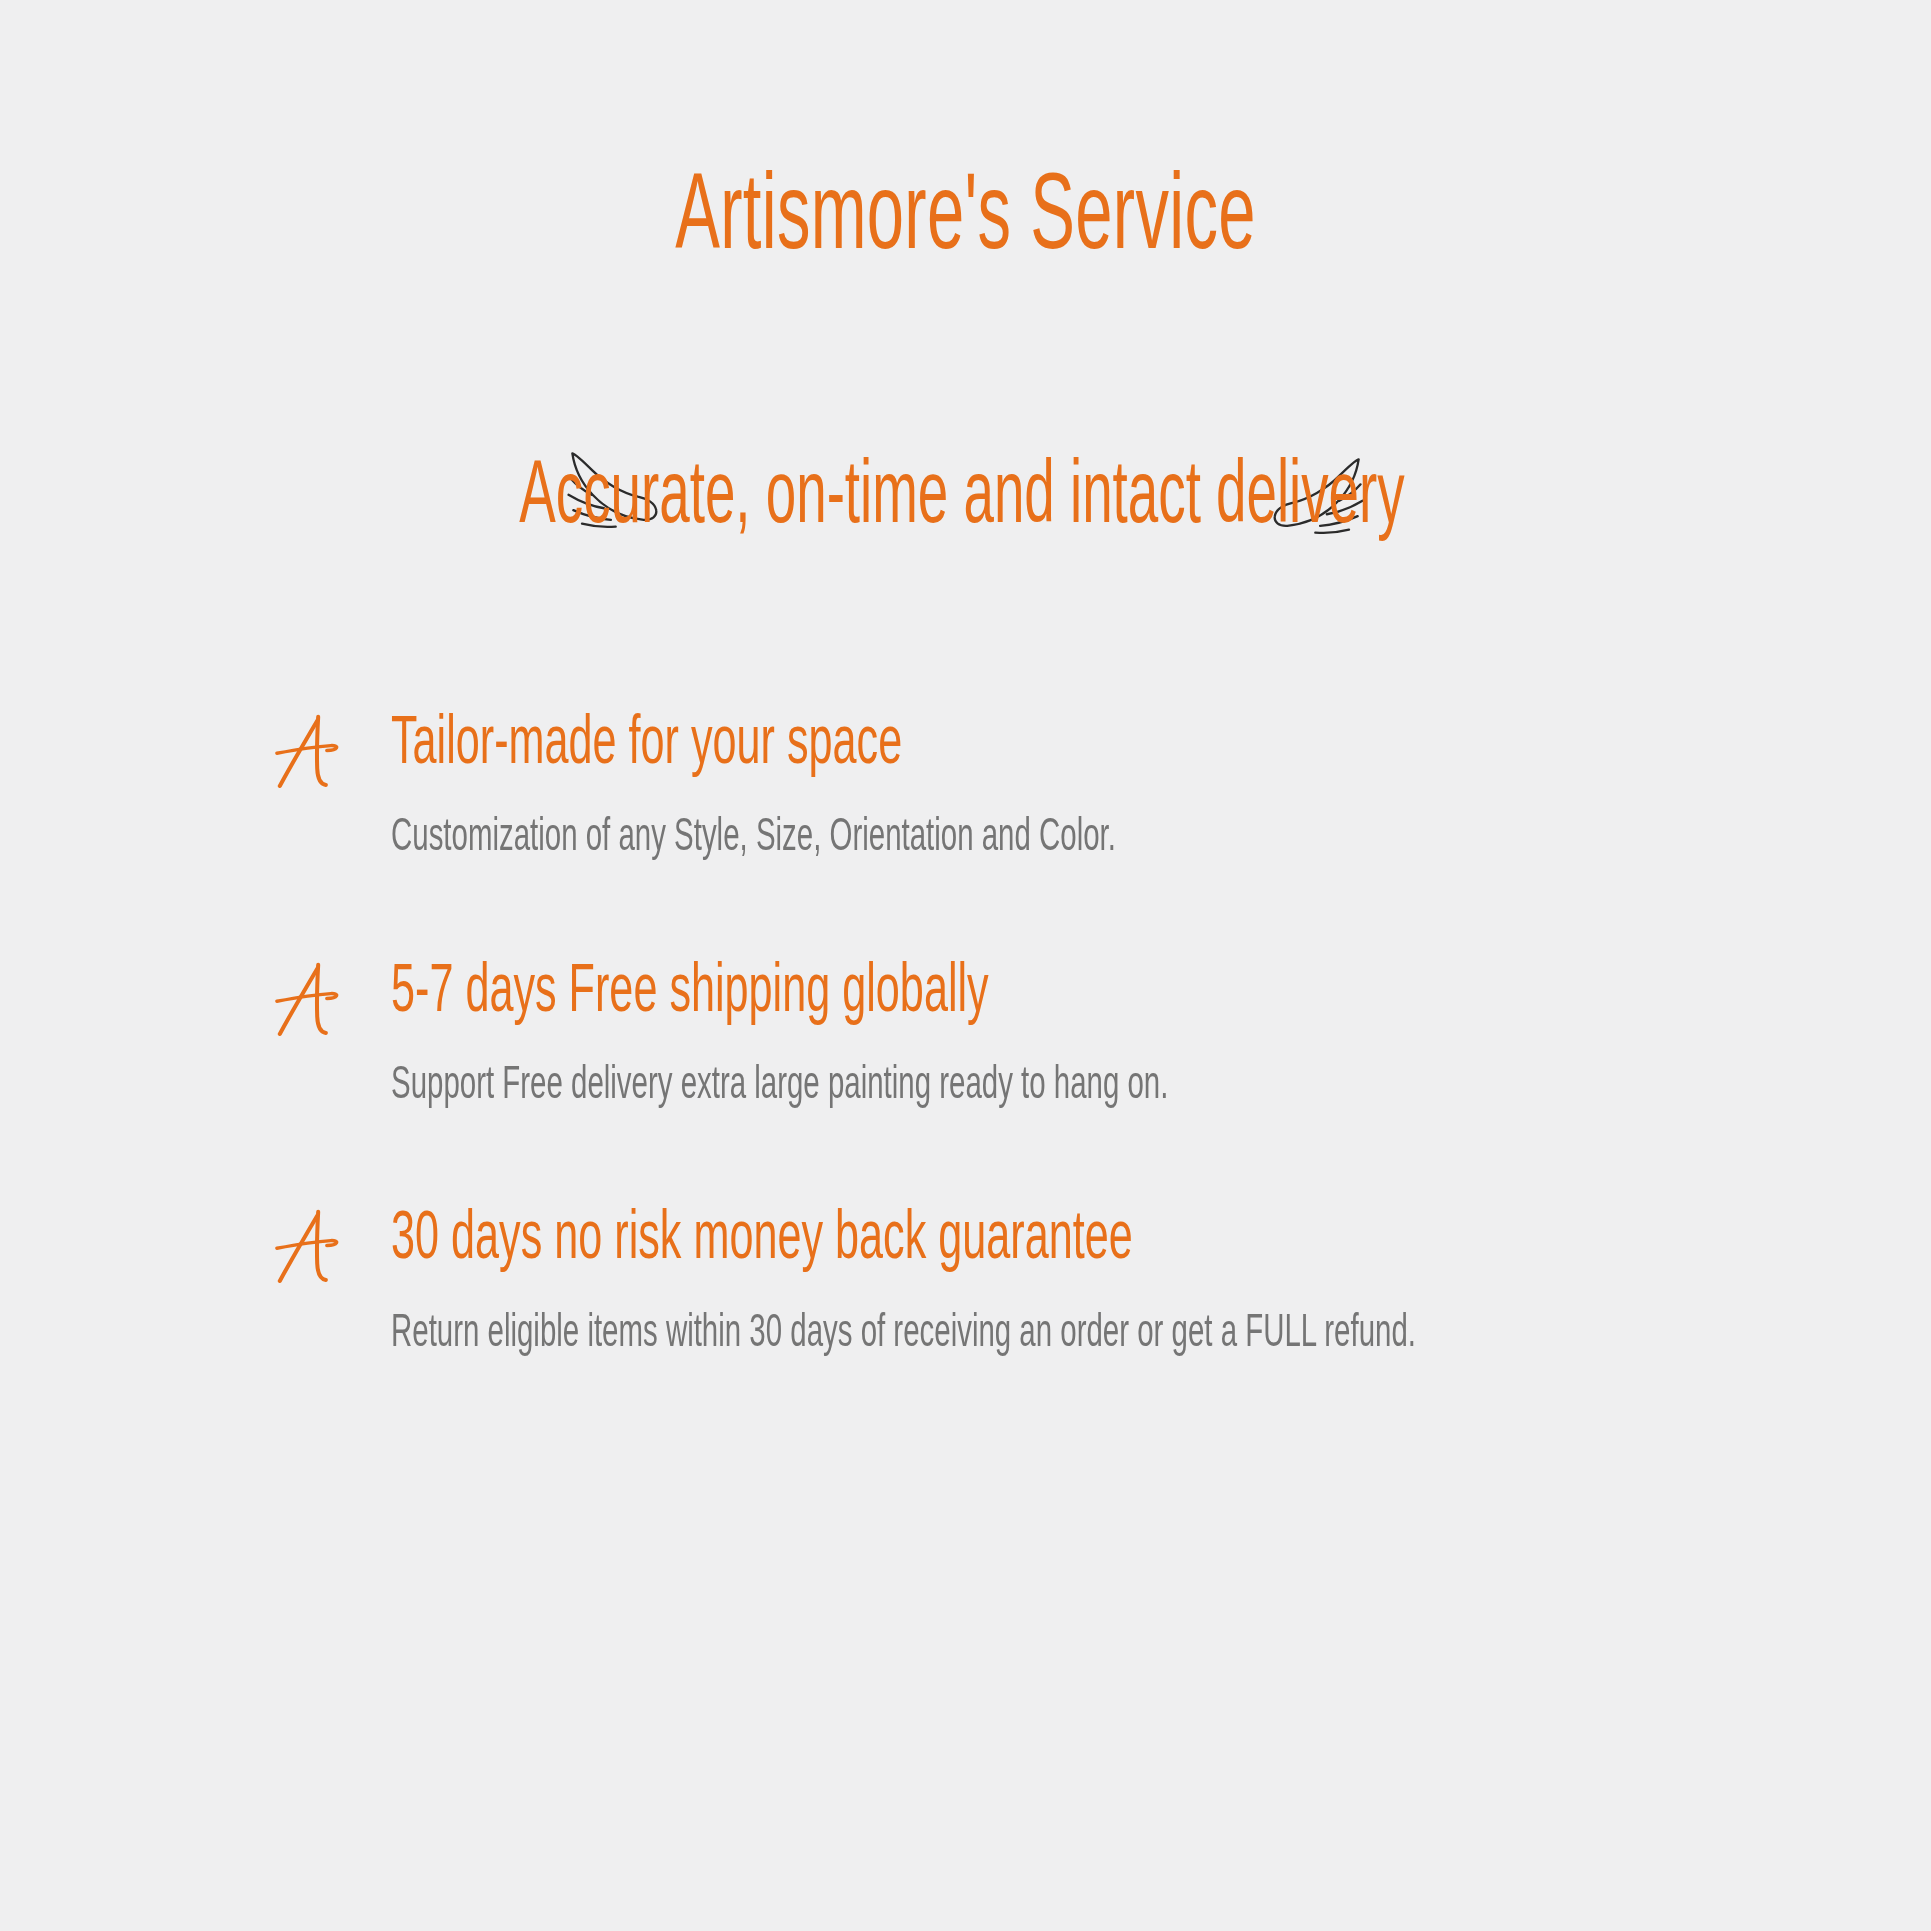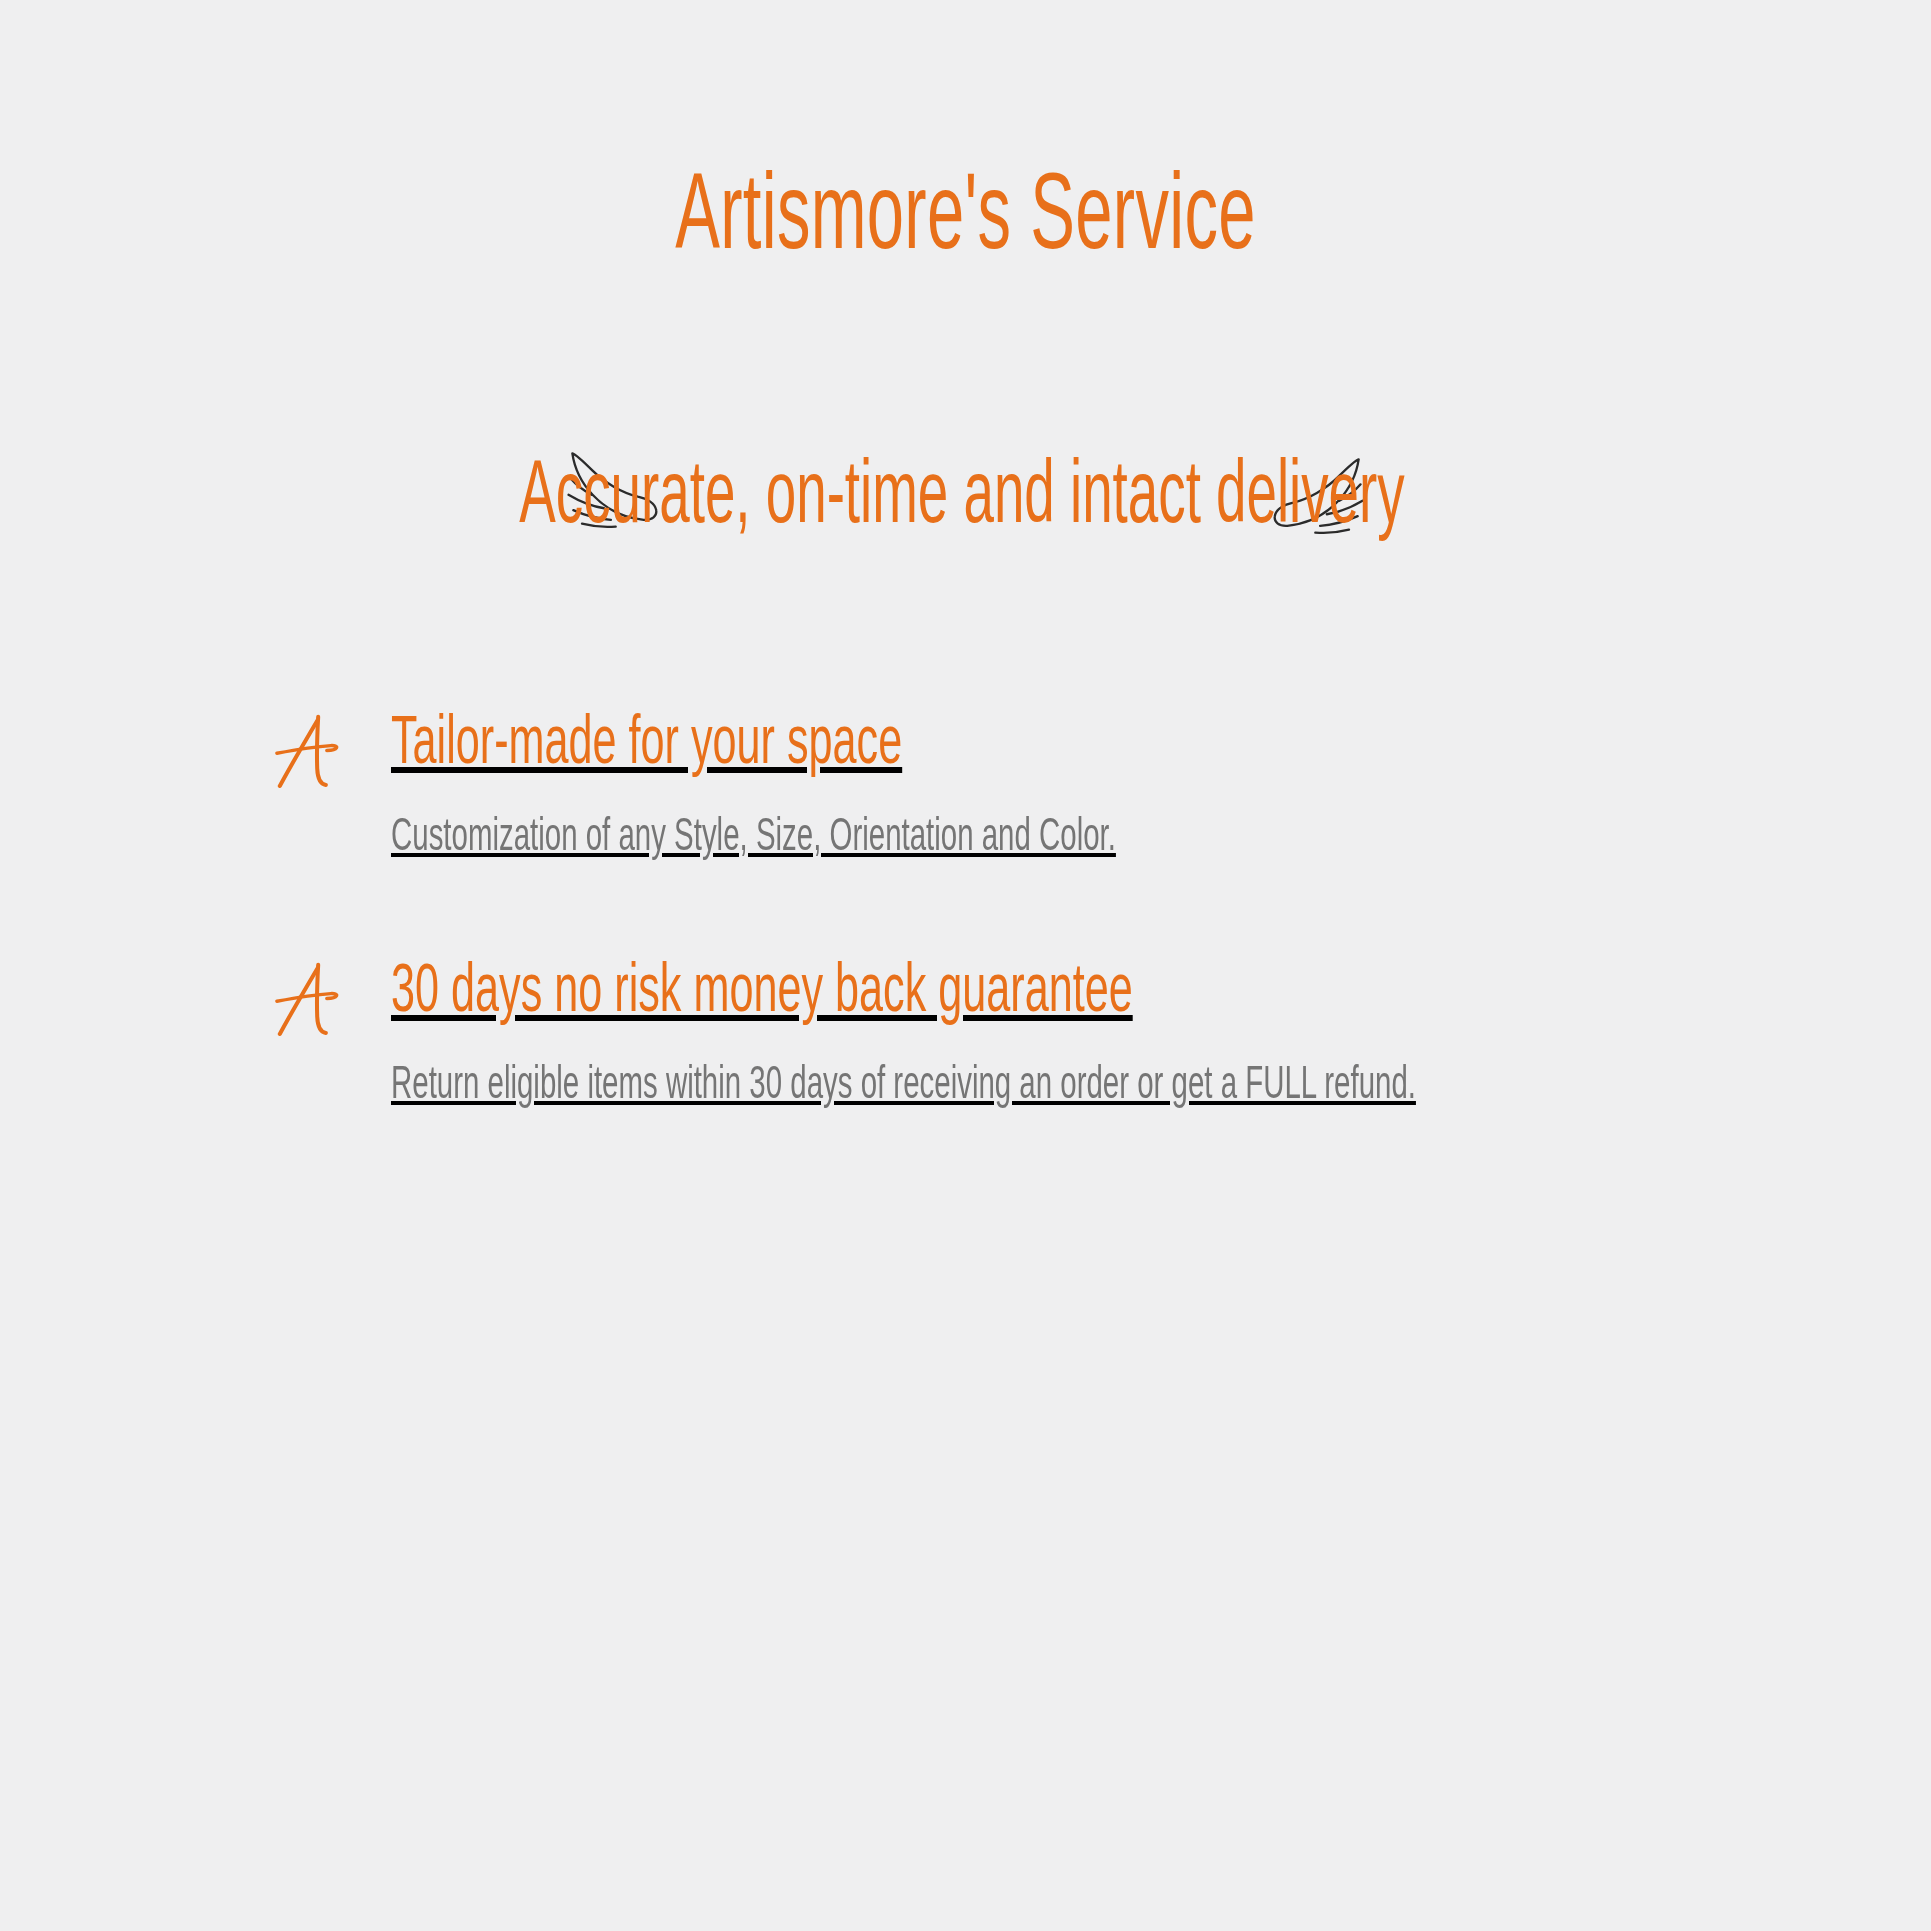--- a/index.html
+++ b/index.html
@@ -90,21 +90,20 @@
     position: absolute;
     left: 0;
     top: 1.9px;
     width: 71px;
     height: 83px;
   }
   .feature-mark svg { display: block; width: 100%; height: 100%; }
 
   .feature-body {
     margin-left: 116px;
-    text-decoration: underline;
   }
 
   .feature-heading {
     color: #e8701a;
     font-size: 68px;
     line-height: 1.02;
     font-weight: 400;
     white-space: nowrap;
     transform: scaleX(0.635);
     transform-origin: 0% 50%;
@@ -172,20 +171,35 @@
           </g>
         </svg>
       </span>
       <div class="feature-body">
         <div class="feature-heading">Tailor-made for your space</div>
         <div class="feature-desc">Customization of any Style, Size, Orientation and Color.</div>
       </div>
     </div>
 
 
+    <div class="feature">
+      <span class="feature-mark">
+        <svg viewBox="0 0 74 86" xmlns="http://www.w3.org/2000/svg">
+          <g fill="none" stroke="#e8701a" stroke-linecap="round" stroke-linejoin="round">
+            <path d="M5 82 C16 62 31 36 44 14" stroke-width="4.2"></path>
+            <path d="M45 10 C44 28 43.5 50 44 64 C44.4 74 47 80 53 81" stroke-width="4.2"></path>
+            <path d="M2 48 C18 45 42 41 58 40 C62.5 39.8 65 40.6 64 42.4 C63 44.2 59 45 54 45" stroke-width="3.6"></path>
+          </g>
+        </svg>
+      </span>
+      <div class="feature-body">
+        <div class="feature-heading">5-7 days Free shipping globally</div>
+        <div class="feature-desc">Support Free delivery extra large painting ready to hang on.</div>
+      </div>
+    </div>
 
     <div class="feature">
       <span class="feature-mark">
         <svg viewBox="0 0 74 86" xmlns="http://www.w3.org/2000/svg">
           <g fill="none" stroke="#e8701a" stroke-linecap="round" stroke-linejoin="round">
             <path d="M5 82 C16 62 31 36 44 14" stroke-width="4.2"></path>
             <path d="M45 10 C44 28 43.5 50 44 64 C44.4 74 47 80 53 81" stroke-width="4.2"></path>
             <path d="M2 48 C18 45 42 41 58 40 C62.5 39.8 65 40.6 64 42.4 C63 44.2 59 45 54 45" stroke-width="3.6"></path>
           </g>
         </svg>

